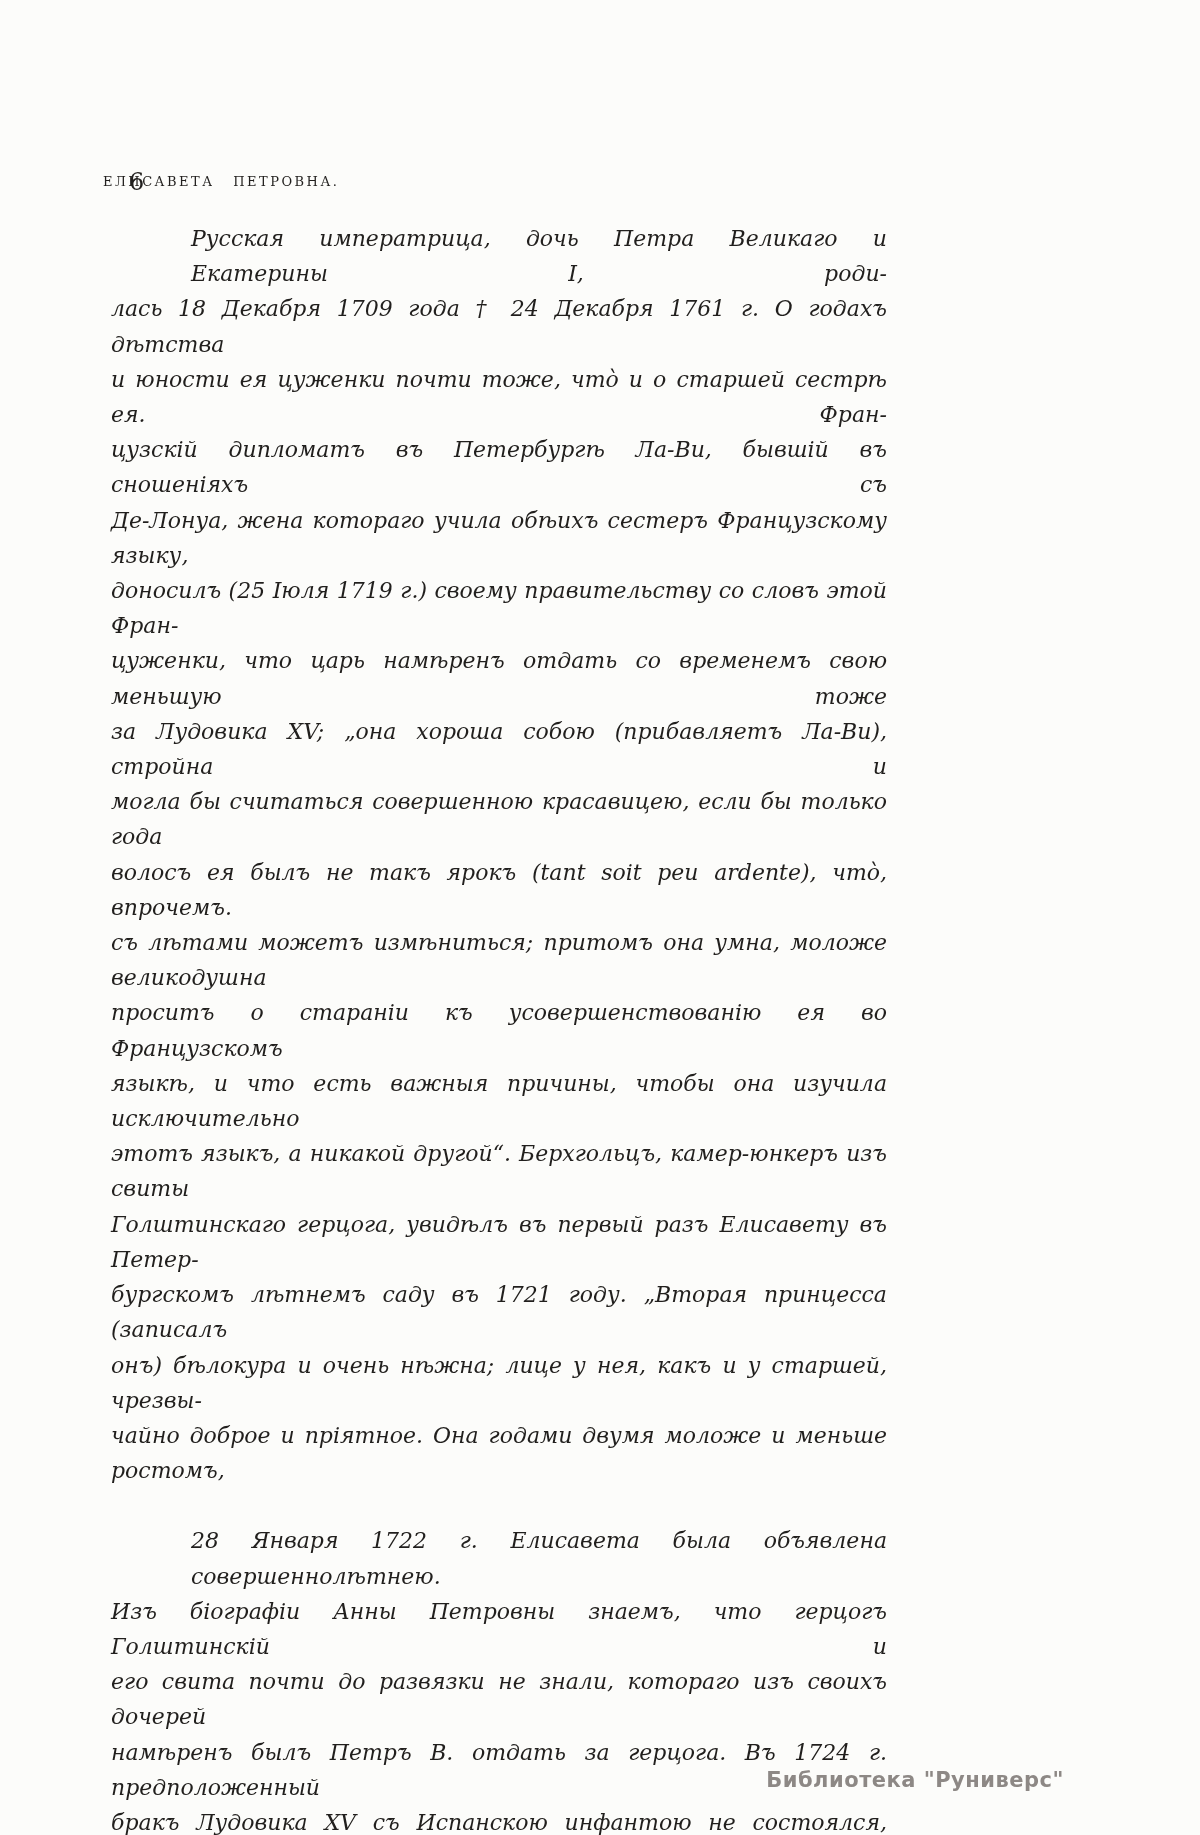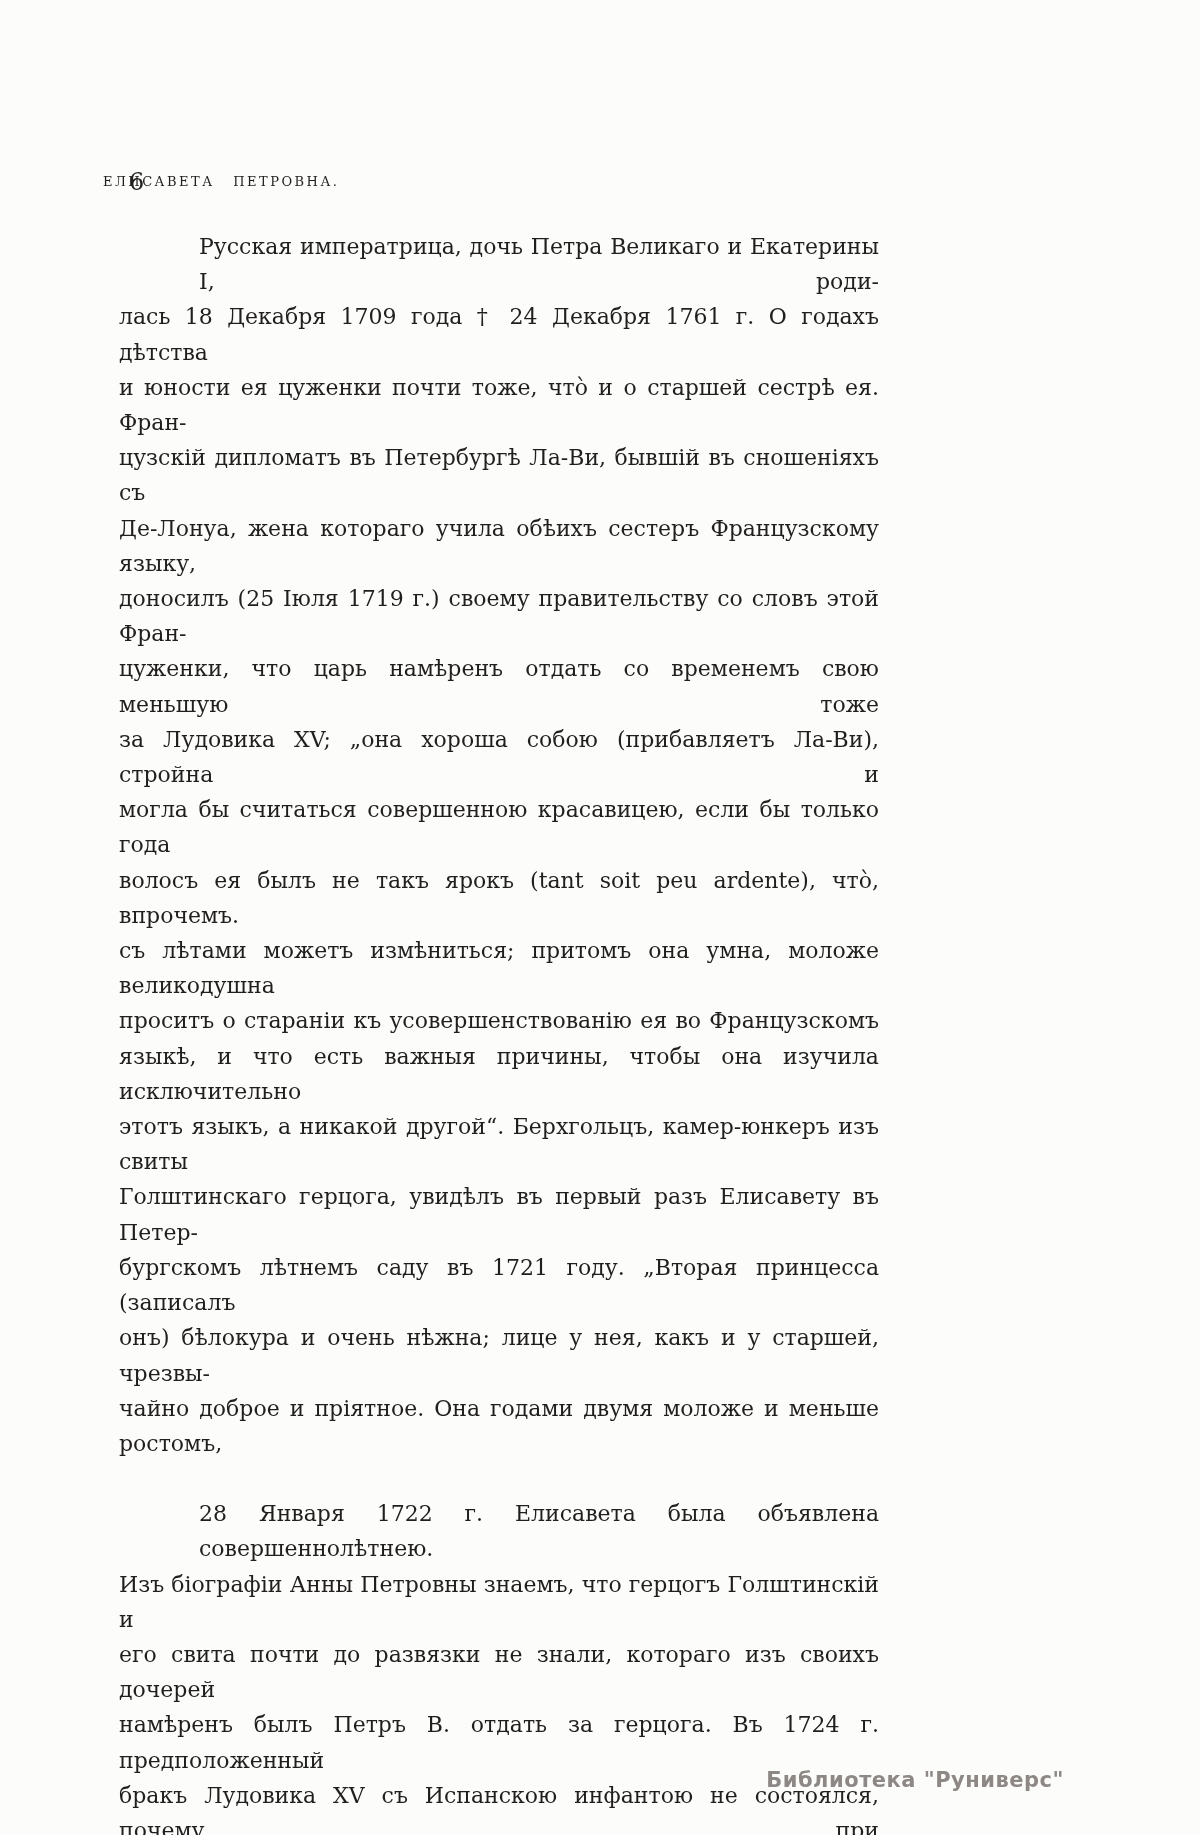--- a/index.html
+++ b/index.html
@@ -39,21 +39,21 @@
 
   .body-text {
     position: absolute;
     left: 103px;
     top: 213px;
     width: 792px;
     font-size: 22px;
     line-height: 35.2px;
   }
 
-  .para { margin: 16px; }
+  .para { margin: 8px; font-style: italic; }
   .para + .para { margin-top: 35px; }
 
   .line {
     text-align: justify;
     text-align-last: justify;
   }
   .line-first { padding-left: 80px; }
   .line-last { text-align-last: left; }
 
   .watermark {

